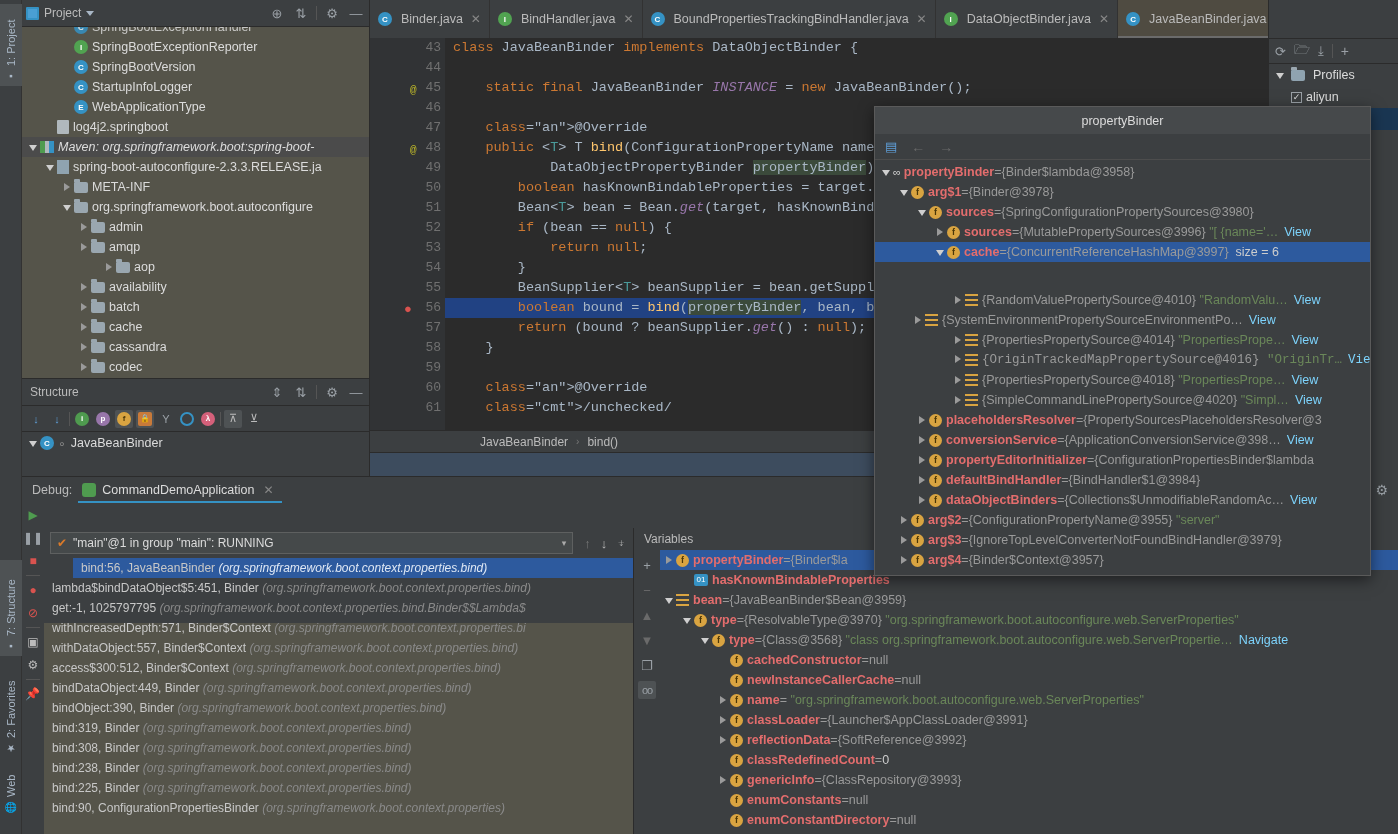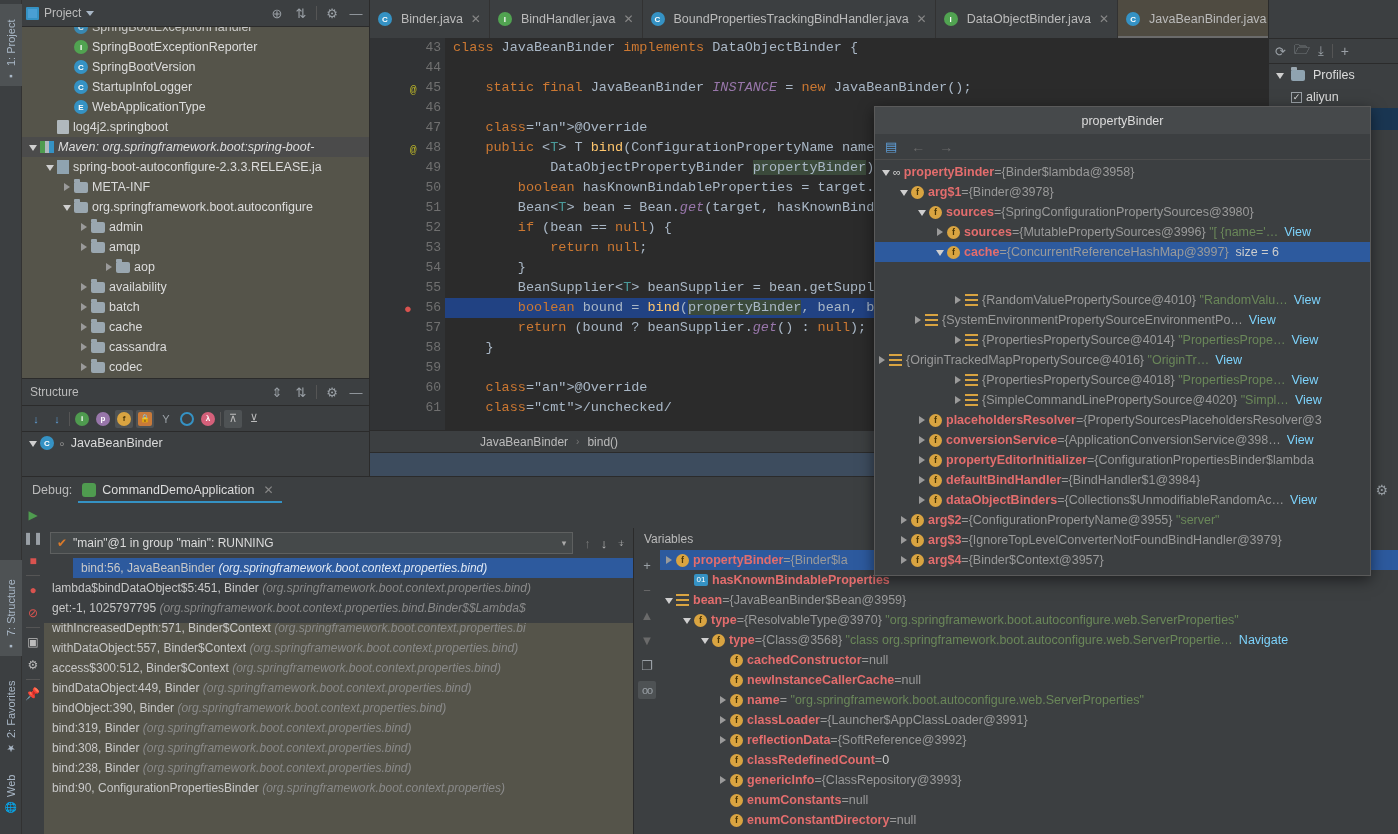--- a/index.html
+++ b/index.html
@@ -562,20 +562,21 @@
         <div class="frow" style="position: relative; z-index: 1;"><span class="fnm">lambda$bindDataObject$5:451, Binder</span> <span class="fpk">(org.springframework.boot.context.properties.bind)</span></div>
         <div class="frow" style="position: relative; z-index: 1;"><span class="fnm">get:-1, 1025797795</span> <span class="fpk">(org.springframework.boot.context.properties.bind.Binder$$Lambda$</span></div>
         <div class="frow" style="position: relative; z-index: 1;"><span class="fnm">withIncreasedDepth:571, Binder$Context</span> <span class="fpk">(org.springframework.boot.context.properties.bi</span></div>
         <div class="frow" style="position: relative; z-index: 1;"><span class="fnm">withDataObject:557, Binder$Context</span> <span class="fpk">(org.springframework.boot.context.properties.bind)</span></div>
         <div class="frow" style="position: relative; z-index: 1;"><span class="fnm">access$300:512, Binder$Context</span> <span class="fpk">(org.springframework.boot.context.properties.bind)</span></div>
         <div class="frow" style="position: relative; z-index: 1;"><span class="fnm">bindDataObject:449, Binder</span> <span class="fpk">(org.springframework.boot.context.properties.bind)</span></div>
         <div class="frow" style="position: relative; z-index: 1;"><span class="fnm">bindObject:390, Binder</span> <span class="fpk">(org.springframework.boot.context.properties.bind)</span></div>
         <div class="frow" style="position: relative; z-index: 1;"><span class="fnm">bind:319, Binder</span> <span class="fpk">(org.springframework.boot.context.properties.bind)</span></div>
         <div class="frow" style="position: relative; z-index: 1;"><span class="fnm">bind:308, Binder</span> <span class="fpk">(org.springframework.boot.context.properties.bind)</span></div>
         <div class="frow" style="position: relative; z-index: 1;"><span class="fnm">bind:238, Binder</span> <span class="fpk">(org.springframework.boot.context.properties.bind)</span></div>
+        <div class="frow" style="position: relative; z-index: 1;"><span class="fnm">bind:225, Binder</span> <span class="fpk">(org.springframework.boot.context.properties.bind)</span></div>
         <div class="frow" style="position: relative; z-index: 1;"><span class="fnm">bind:90, ConfigurationPropertiesBinder</span> <span class="fpk">(org.springframework.boot.context.properties)</span></div>
       </div>
   </div>
 
   <div class="varspanel">
     <div class="varshdr">Variables</div>
     <div class="varstb">
       <div class="vtb">+</div>
       <div class="vtb" style="color:#6a6a6a;">−</div>
       <div class="vtb" style="color:#6a6a6a;">▲</div>
@@ -752,21 +753,21 @@
           <span class="vval">{SystemEnvironmentPropertySourceEnvironmentPo…</span>
           <span class="vlink">View</span>
         </div>
         <div class="vrow" style="padding-left: 76px;">
           <span class="tw"><span class="arr-r"></span></span>
           <span class="lbadge"></span>
           <span class="vval">{PropertiesPropertySource@4014}</span>
           <span class="vstr">&nbsp;"PropertiesPrope…</span>
           <span class="vlink">View</span>
         </div>
-        <div class="vrow" style="">
+        <div class="vrow" style="padding-left: 76px; font-family: Liberation Mono, monospace;">
           <span class="tw"><span class="arr-r"></span></span>
           <span class="lbadge"></span>
           <span class="vval">{OriginTrackedMapPropertySource@4016}</span>
           <span class="vstr">&nbsp;"OriginTr…</span>
           <span class="vlink">View</span>
         </div>
         <div class="vrow" style="padding-left: 76px;">
           <span class="tw"><span class="arr-r"></span></span>
           <span class="lbadge"></span>
           <span class="vval">{PropertiesPropertySource@4018}</span>

